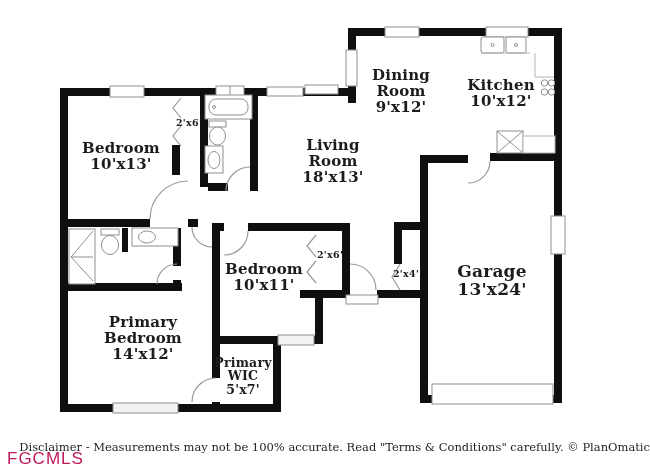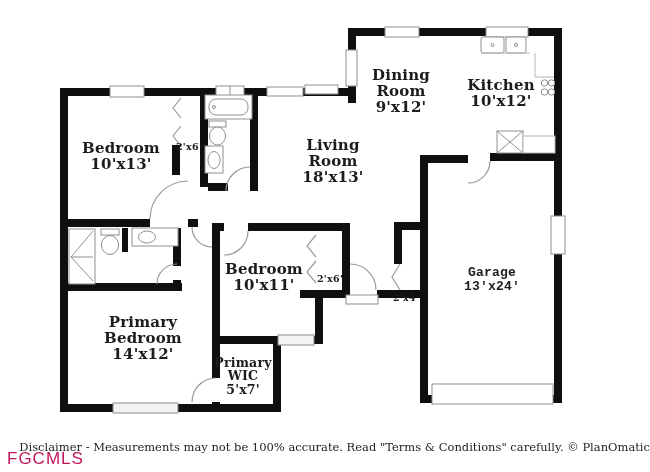--- a/index.html
+++ b/index.html
@@ -3,23 +3,23 @@
 <meta charset="utf-8">
 <style>
   html,body{margin:0;padding:0;background:#ffffff;}
   .stage{position:relative;width:650px;height:472px;background:#ffffff;overflow:hidden;
          font-family:"DejaVu Serif", serif;}
   .plan-svg{position:absolute;left:0;top:0;}
   .room-label{position:absolute;transform:translate(-50%,-50%);text-align:center;
               font-weight:700;color:#1c1c1c;white-space:pre-line;line-height:1.07;
               letter-spacing:0.2px;}
   .lg{font-size:15px;}
-  .xl{font-size:13px;font-family:Liberation Mono, monospace;}
+  .xl{font-size:17px;}
   .md{font-size:12.5px;}
-  .sm{font-size:9.5px;letter-spacing:0.3px;margin-top:24px;}
+  .sm{font-size:9.5px;letter-spacing:0.3px;}
   .disclaimer{position:absolute;left:0;right:0;top:440px;text-align:right;
               font-size:11.5px;color:#232323;font-family:"DejaVu Serif", serif;}
   .watermark{position:absolute;left:7px;top:449px;font-family:"Liberation Sans", sans-serif;
              font-size:17px;color:#be185d;letter-spacing:1px;}
 </style>
 </head>
 <body>
 
 <div class="stage">
 

